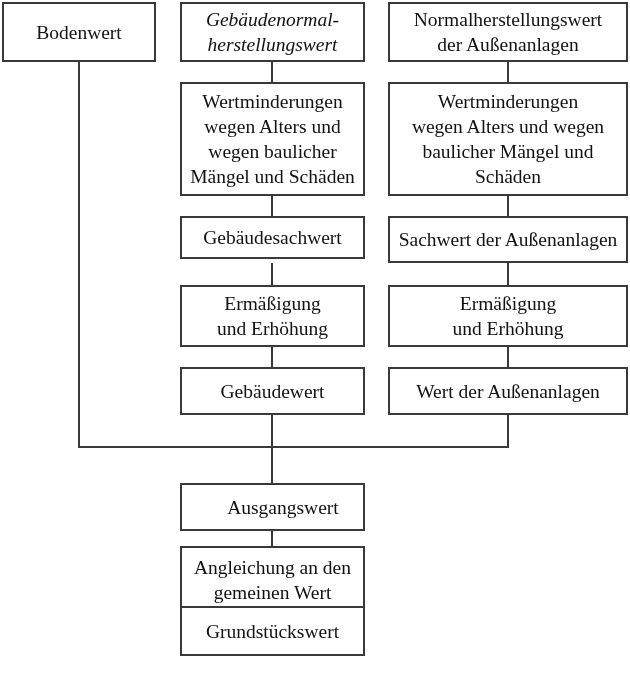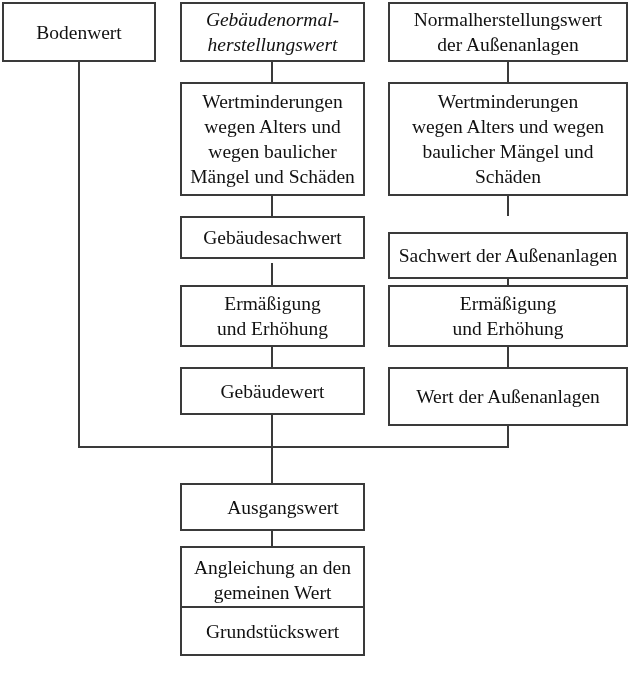--- a/index.html
+++ b/index.html
@@ -68,28 +68,28 @@
   <div class="box" style="left:180px; top:82px;  width:185px; height:114px;">Wertminderungen
 wegen Alters und
 wegen baulicher
 Mängel und Schäden</div>
   <div class="box" style="left:388px; top:82px;  width:240px; height:114px;">Wertminderungen
 wegen Alters und wegen
 baulicher Mängel und
 Schäden</div>
 
   <div class="box" style="left:180px; top:216px; width:185px; height:43px;">Gebäudesachwert</div>
-  <div class="box" style="left:388px; top:216px; width:240px; height:47px;margin-top:16px;">Sachwert der Außenanlagen</div>
+  <div class="box" style="left:388px; top:216px; width:240px; height:47px;">Sachwert der Außenanlagen</div>
 
   <div class="box" style="left:180px; top:285px; width:185px; height:62px;">Ermäßigung
 und Erhöhung</div>
   <div class="box" style="left:388px; top:285px; width:240px; height:62px;">Ermäßigung
 und Erhöhung</div>
 
   <div class="box" style="left:180px; top:367px; width:185px; height:48px;">Gebäudewert</div>
-  <div class="box" style="left:388px; top:367px; width:240px; height:59px;">Wert der Außenanlagen</div>
+  <div class="box" style="left:388px; top:367px; width:240px; height:48px;">Wert der Außenanlagen</div>
 
   <div class="box" style="left:180px; top:483px; width:185px; height:48px;padding-left:21px;">Ausgangswert</div>
   <div class="box" style="left:180px; top:546px; width:185px; height:68px;">Angleichung an den
 gemeinen Wert</div>
   <div class="box" style="left:180px; top:606px; width:185px; height:50px;">Grundstückswert</div>
 
 </div>
 
 </body></html>

